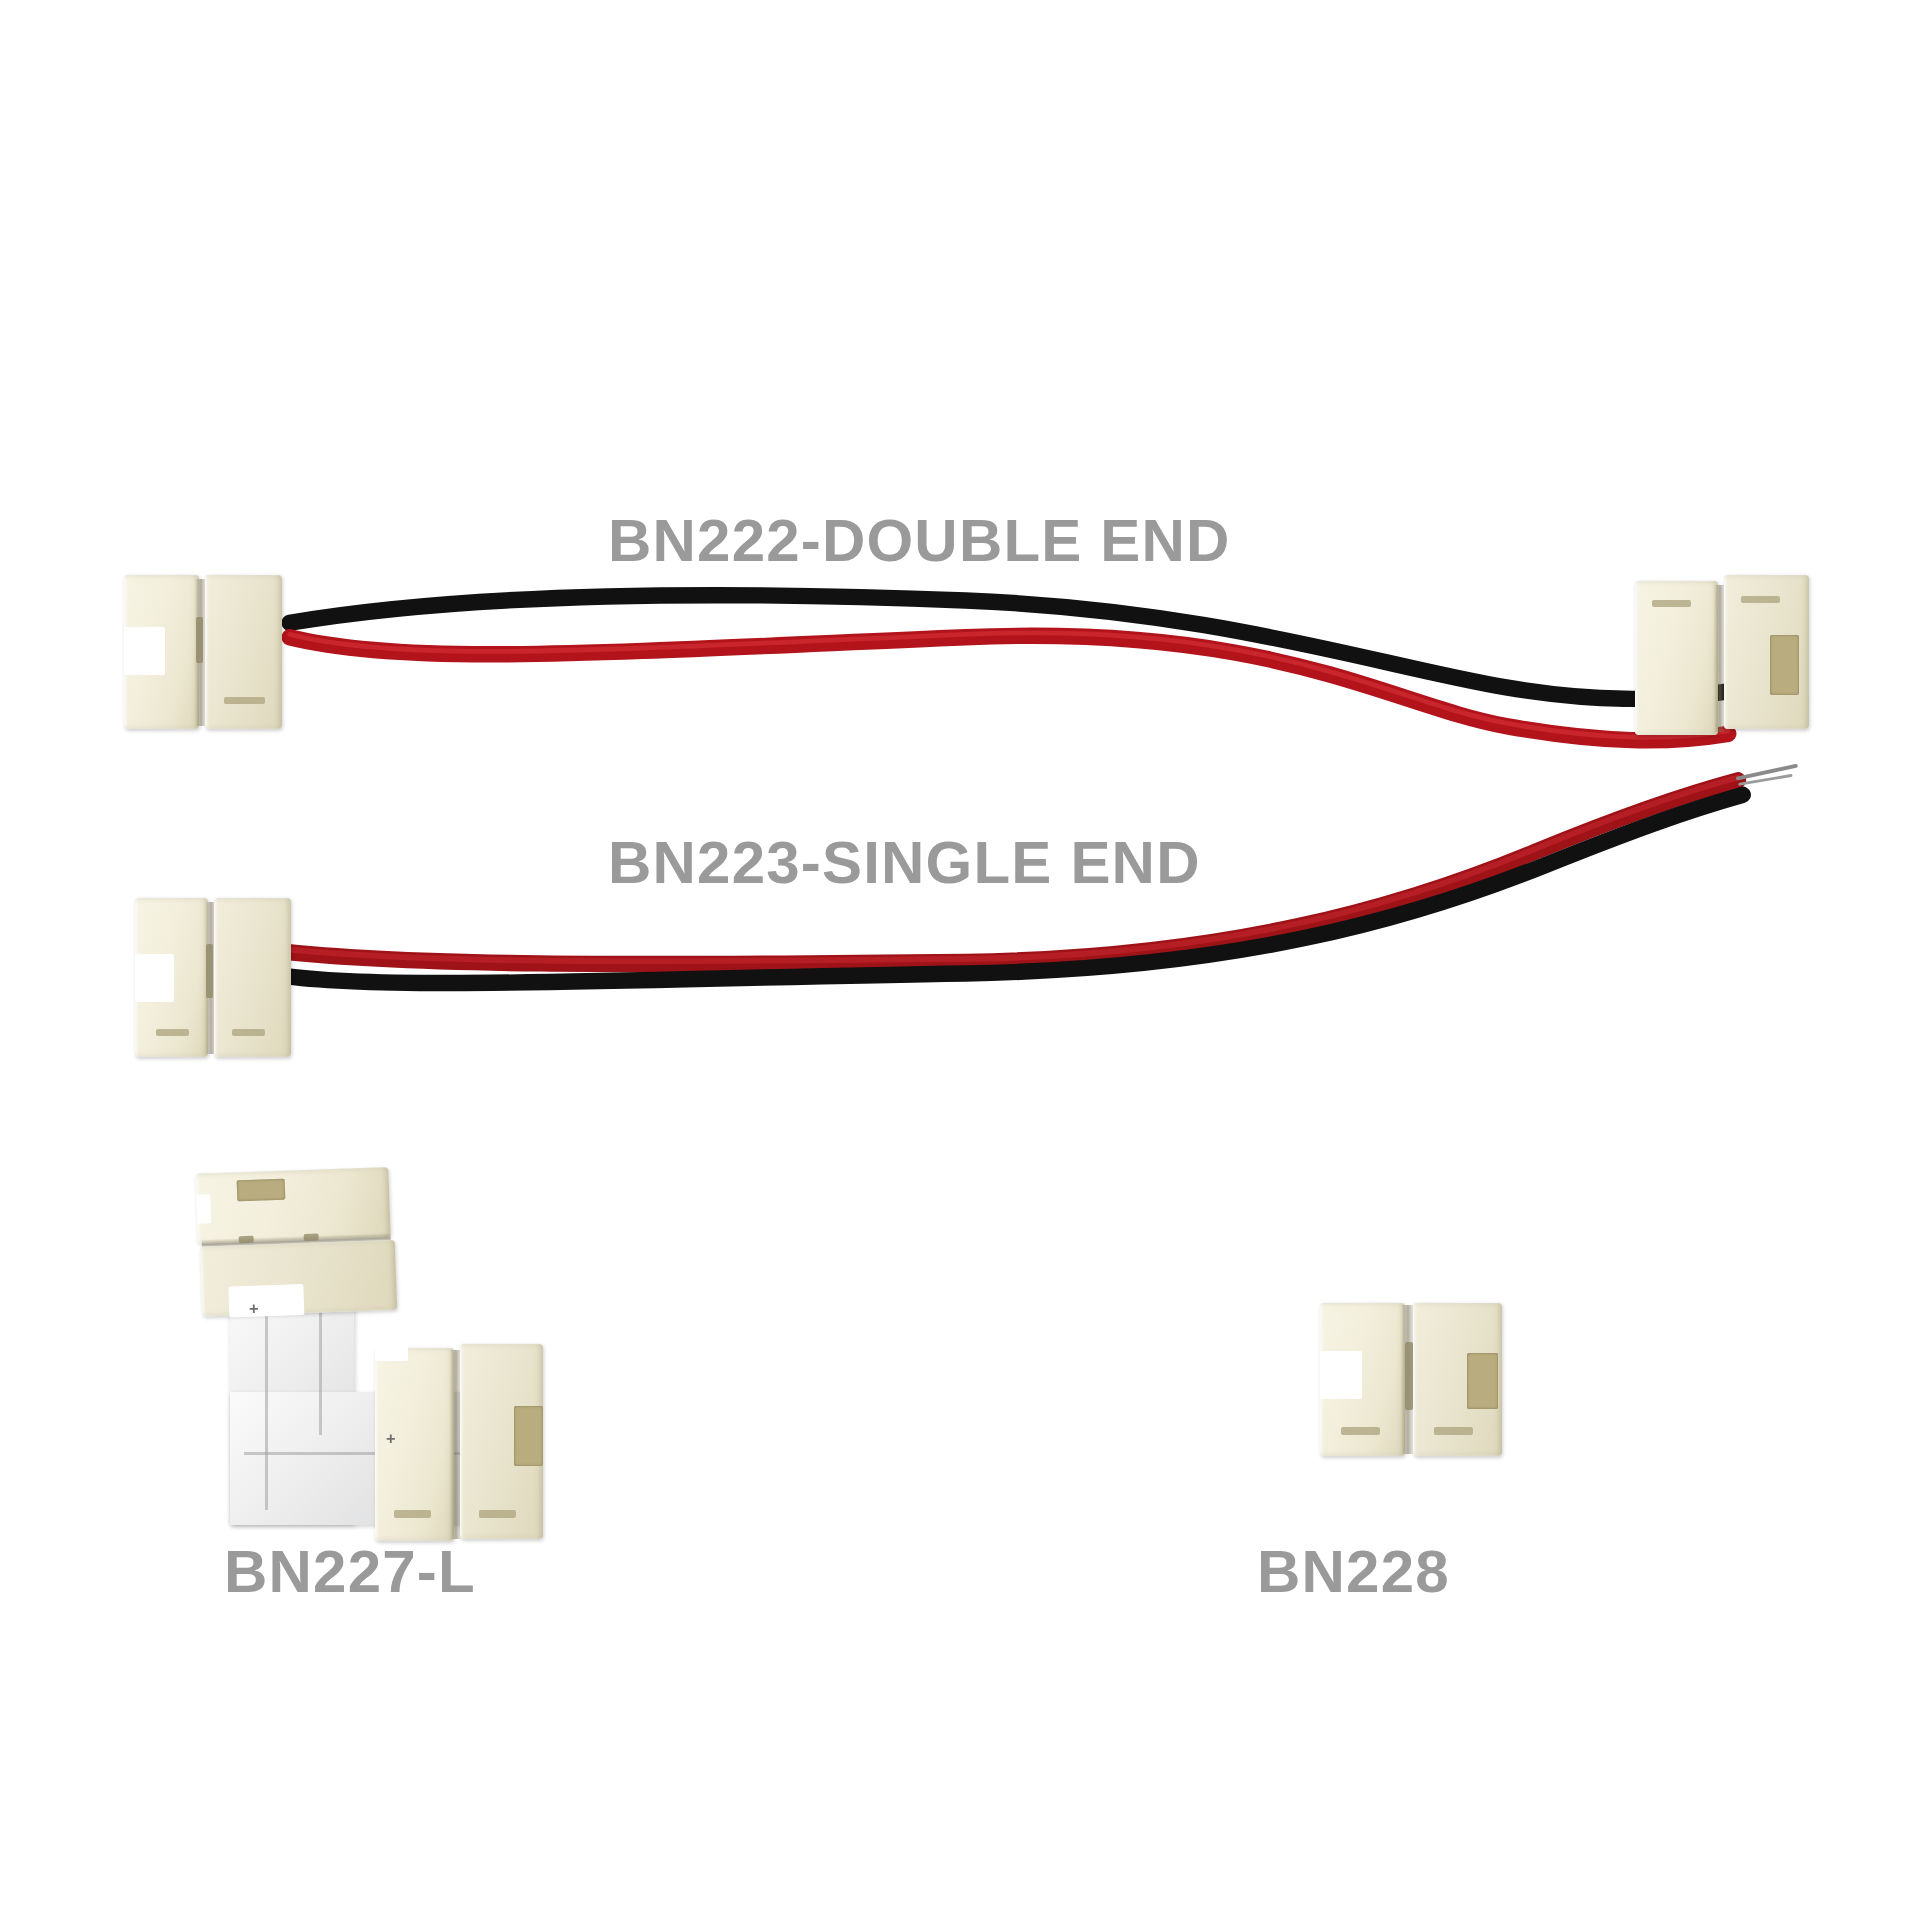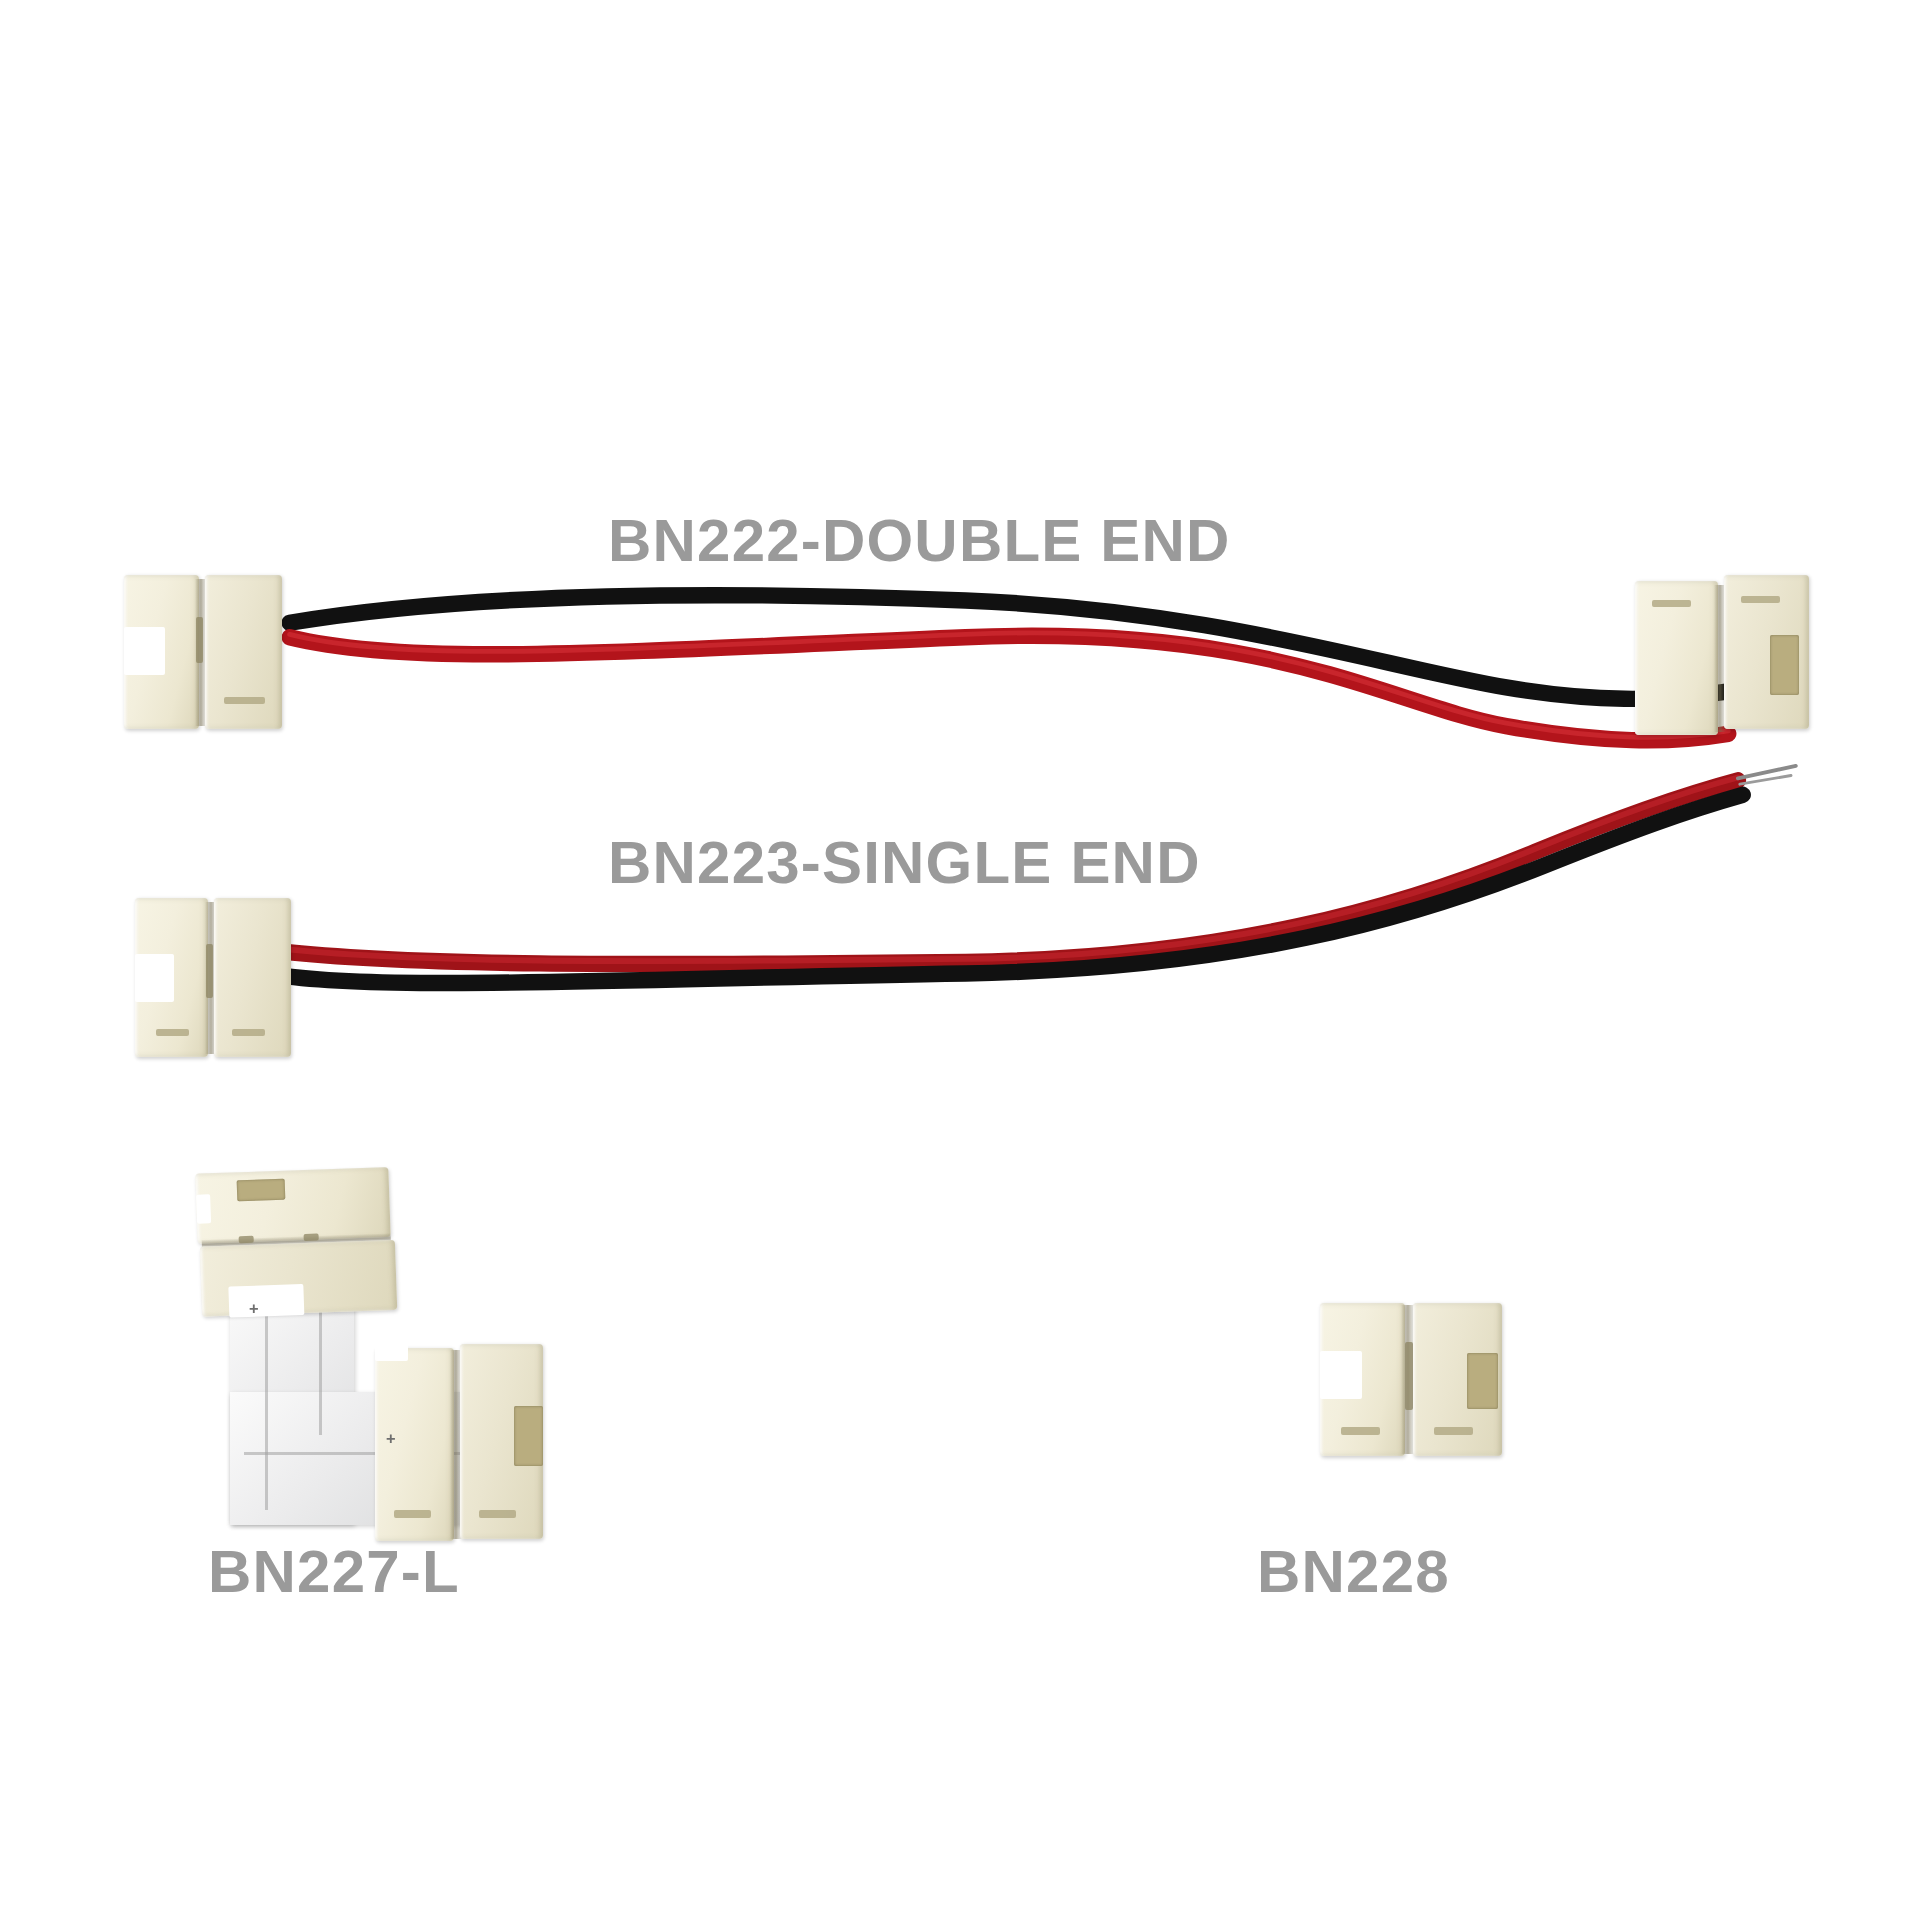--- a/index.html
+++ b/index.html
@@ -164,21 +164,21 @@
       <div class="seam" style="left:70px; top:3.9px; width:11.6px; height:152px;"></div>
       <div class="clip dark" style="left:79px; top:0; width:77px; height:159px;"></div>
       <div class="slot" style="left:21px; top:131px; width:33px; height:6.8px;"></div>
       <div class="slot" style="left:97px; top:131px; width:33px; height:6.8px;"></div>
       <div class="slot-dk" style="left:71px; top:46px; width:6.8px; height:54px;"></div>
     </div>
   </div>
 
   <div class="product" style="left:0;top:0;width:1931px;height:0;">
 
-    <div class="label label-md" style="left:208px; top:1537px;">BN227-L</div>
+    <div class="label label-md" style="left:224px; top:1537px;">BN227-L</div>
 
     <div style="position:absolute; left:230px; top:1284px; width:319px; height:241px;">
 
       <div class="pcb" style="left:0; top:0; width:124px; height:241px;"></div>
 
       <div class="pcb" style="left:0; top:108px; width:241px; height:133px;"></div>
       <div class="pcb-line" style="left:35px; top:5.8px; width:2.9px; height:220px;"></div>
       <div class="pcb-line" style="left:89px; top:5.8px; width:2.9px; height:145px;"></div>
       <div class="pcb-line" style="left:13.5px; top:168px; width:218px; height:2.9px;"></div>
     </div>

